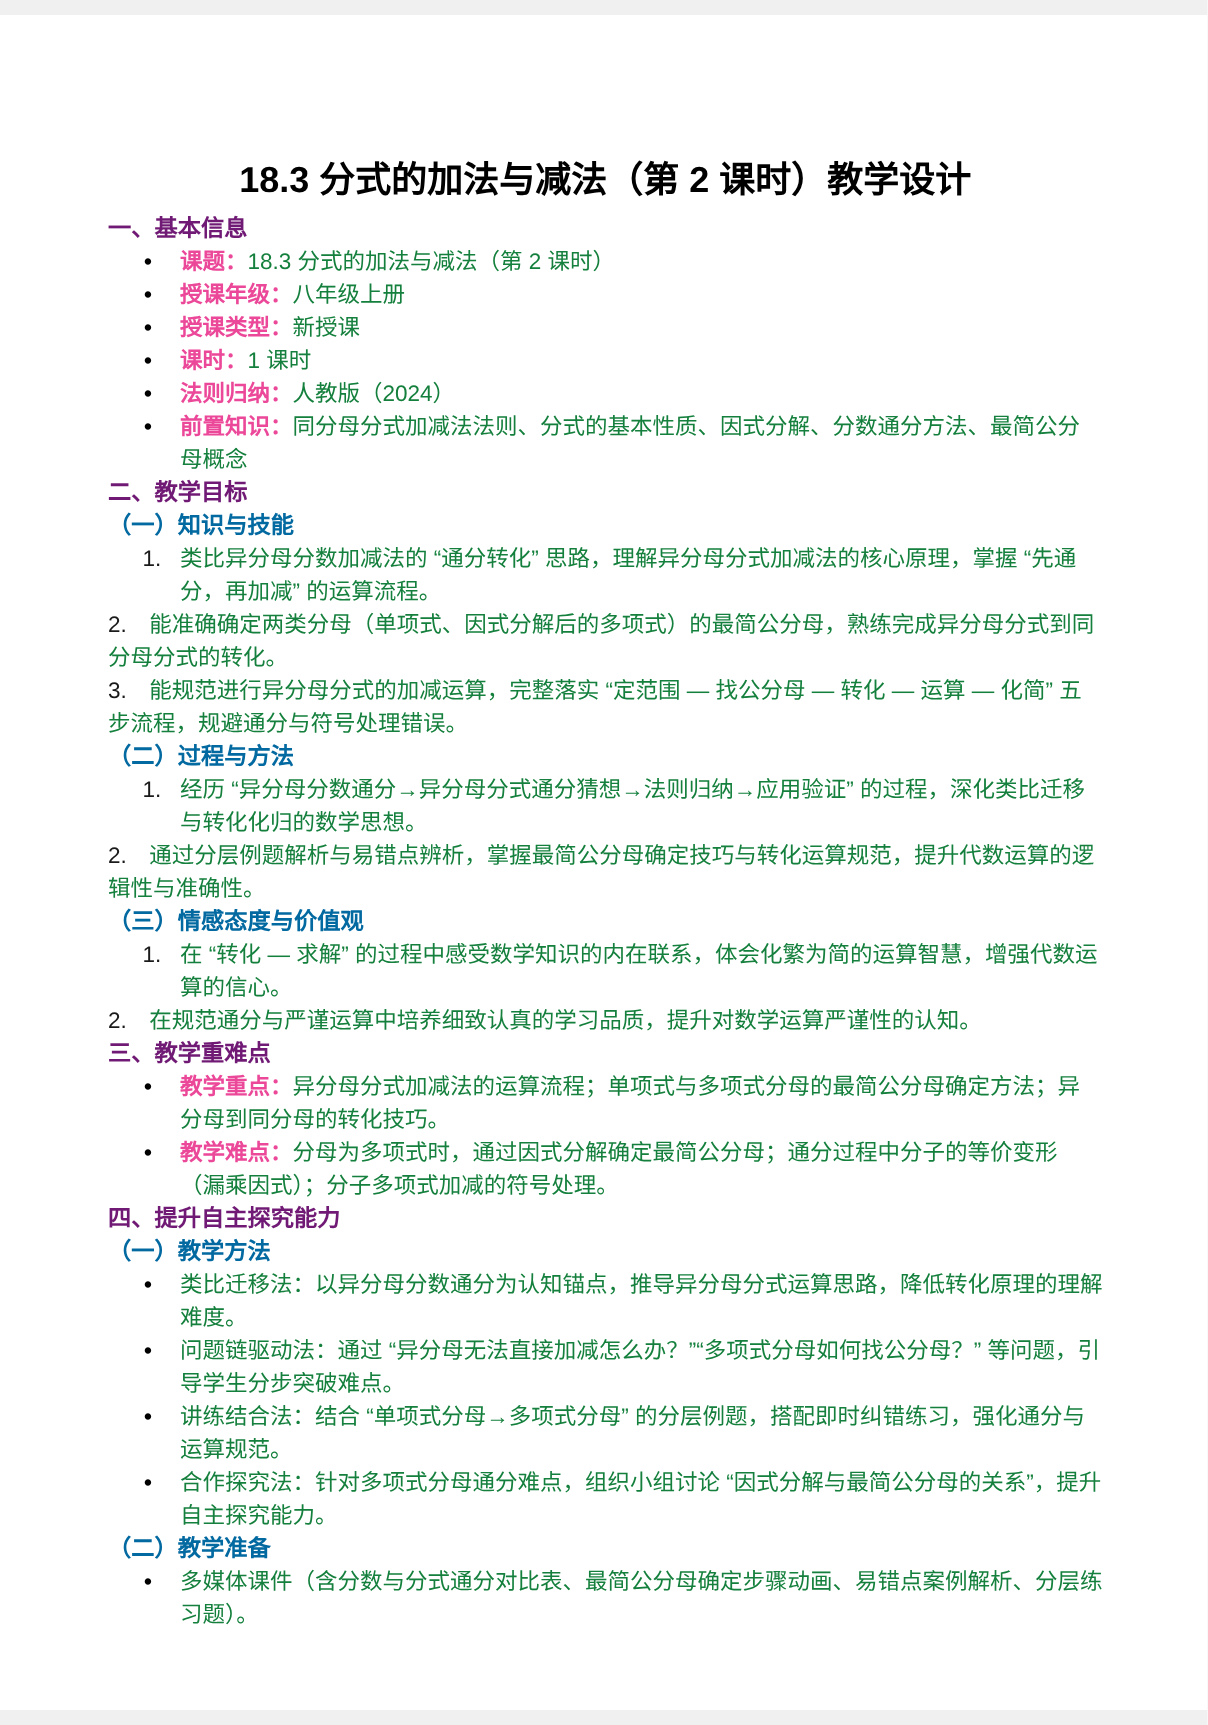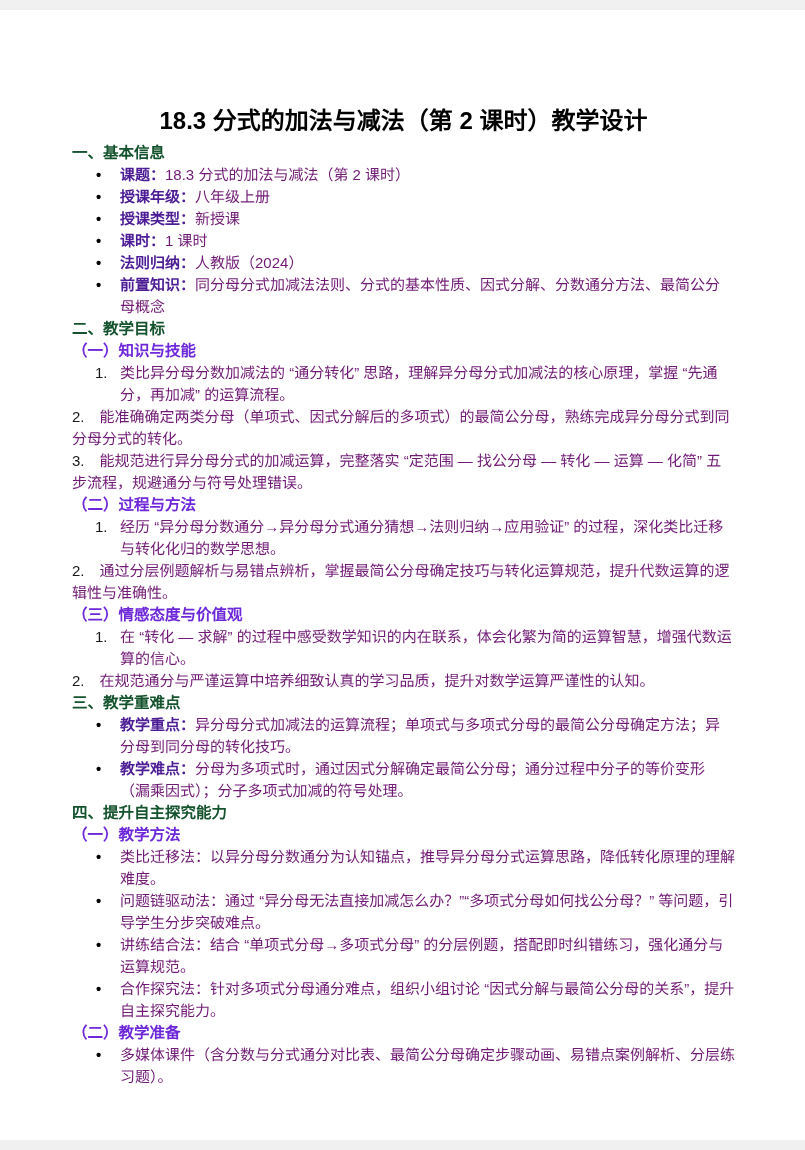--- a/index.html
+++ b/index.html
@@ -17,42 +17,42 @@
     background: #ffffff;
     padding: 94px 70px 40px 72px;
     overflow: hidden;
   }
   .title {
     font-size: 24px; font-weight: 700; color: #000;
     text-align: center; line-height: 34px;
     margin: 0 0 4px 0;
   }
   .h2 {
-    font-size: 15.5px; font-weight: 700; color: #14532d;
+    font-size: 15.5px; font-weight: 700; color: #701a75;
     line-height: 22px; margin: 0;
   }
   .h3 {
-    font-size: 15.5px; font-weight: 700; color: #6d28d9;
+    font-size: 15.5px; font-weight: 700; color: #0369a1;
     line-height: 22px; margin: 0;
   }
   .li {
     position: relative;
     padding-left: 48px;
     font-size: 15px; line-height: 22px; margin: 0;
   }
   .li .bullet {
     position: absolute; left: 24px; top: 0;
     font-weight: 700; color: #000;
   }
-  .lbl { font-weight: 700; color: #4c1d95; }
+  .lbl { font-weight: 700; color: #ec4899; }
   .oli { font-size: 15px; line-height: 22px; margin: 0; }
   .oli.indent { position: relative; padding-left: 48px; }
   .oli.indent .num { position: absolute; left: 23px; top: 0; }
   .oli.flush .num { margin-right: 15px; }
-  .txt { color: #701a75; }
+  .txt { color: #15803d; }
 </style>
 </head>
 <body>
 
 <div class="page">
 
   <div class="title">18.3 分式的加法与减法（第 2 课时）教学设计</div>
 
   <div class="h2">一、基本信息</div>
 

